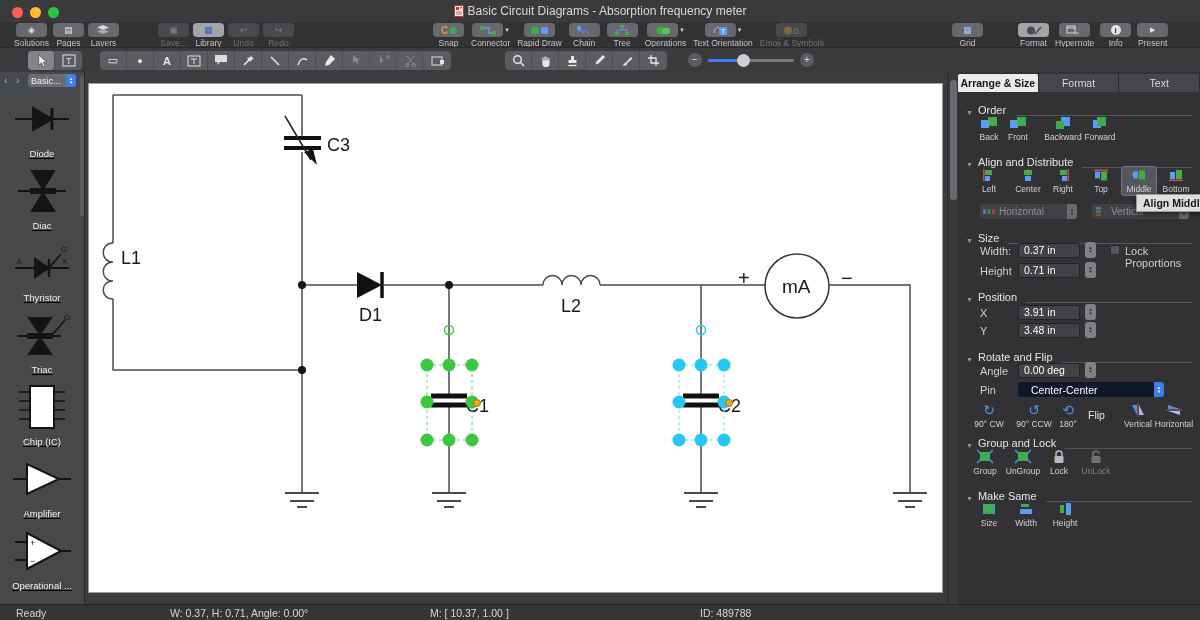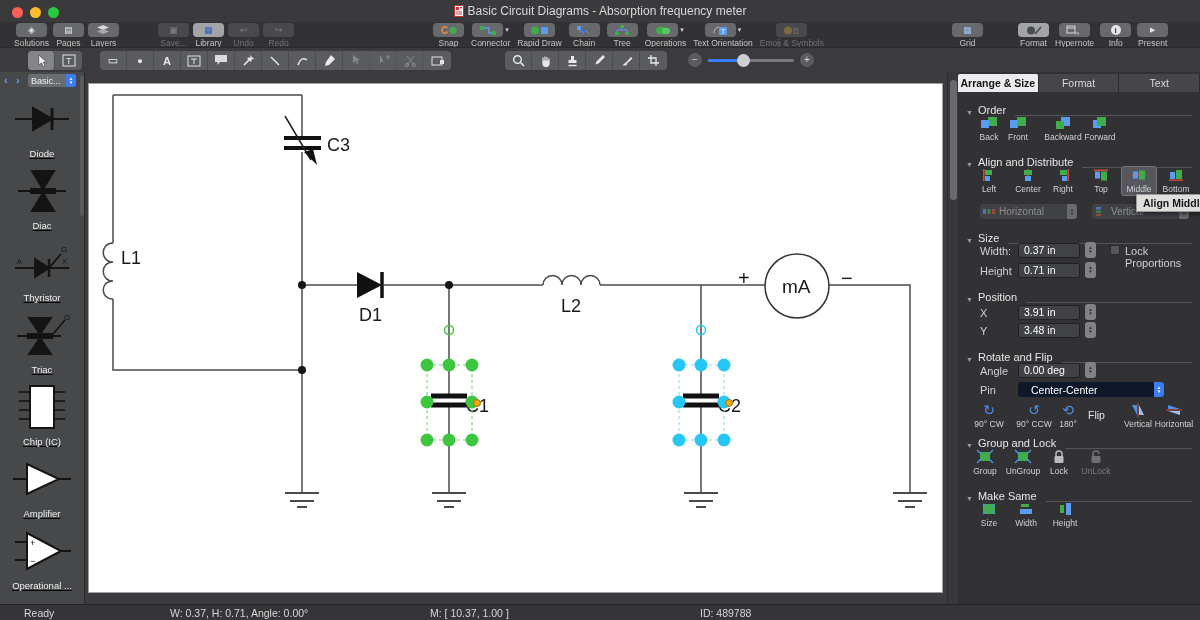--- a/index.html
+++ b/index.html
@@ -902,17 +902,17 @@
         <svg width="16" height="14">
           <rect x="3" y="3" width="4" height="8" fill="#3fae4a"></rect>
           <rect x="9" y="1" width="5" height="12" fill="#5a9cf0"></rect>
         </svg>
         <div class="plbl">Height</div>
       </div>
   </div>
 </div>
 
 <div id="statusbar">
-  <span style="left:24px">Ready</span>
+  <span style="left:16px">Ready</span>
   <span style="left:170px">W: 0.37,  H: 0.71,  Angle: 0.00°</span>
   <span style="left:430px">M: [ 10.37, 1.00 ]</span>
   <span style="left:700px">ID: 489788</span>
 </div>
 
 </body></html>

